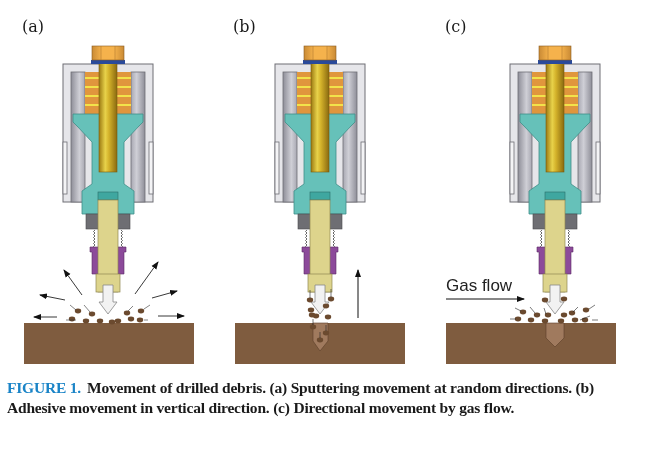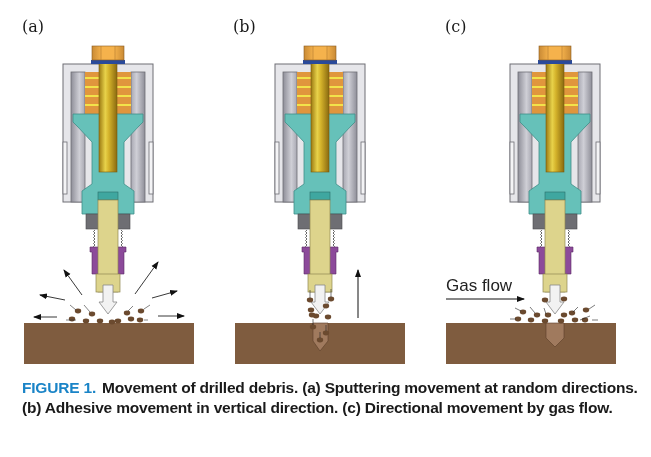--- a/index.html
+++ b/index.html
@@ -1,22 +1,22 @@
 <!DOCTYPE html>
 <html><head>
 <meta charset="utf-8">
 <style>
   html, body { margin:0; padding:0; background:#ffffff; }
   body { width:651px; height:457px; position:relative; overflow:hidden; }
   #fig { position:absolute; left:0; top:0; }
   .panel-label { font-family:"DejaVu Serif", "Liberation Serif", serif; font-size:16px; fill:#1a1a1a; }
   .gas-label { font-family:"Liberation Sans", sans-serif; font-size:17px; fill:#222; }
   #caption {
-    position:absolute; left:22px; top:378px; width:630px;
-    font-family:Liberation Sans, sans-serif; font-weight:bold; font-size:15.5px;
+    position:absolute; left:7px; top:378px; width:630px;
+    font-family:Liberation Serif, serif; font-weight:bold; font-size:15.5px;
     line-height:20px; color:#1a1a1a; letter-spacing:-0.2px;
   }
   #caption .fig-num { color:#1a84c7; margin-right:6px; }
 </style>
 </head>
 <body>
 
 <svg id="fig" width="651" height="370" viewBox="0 0 651 370">
   <defs>
     <linearGradient id="rodGrad" x1="0" x2="1" y1="0" y2="0">

